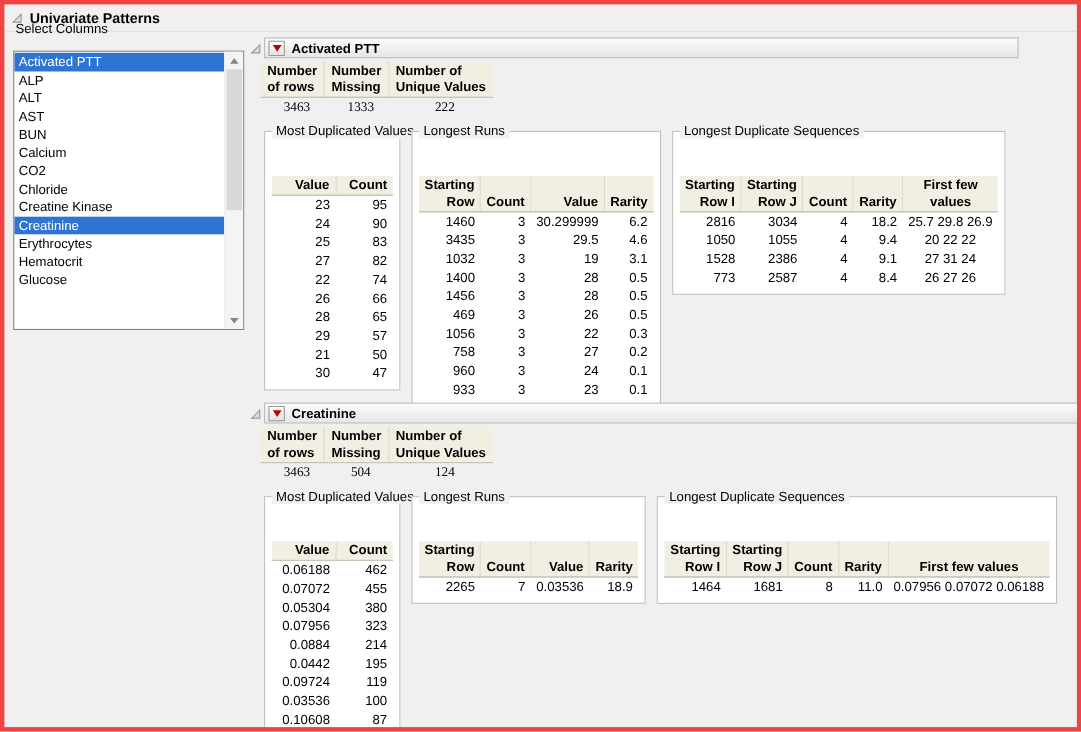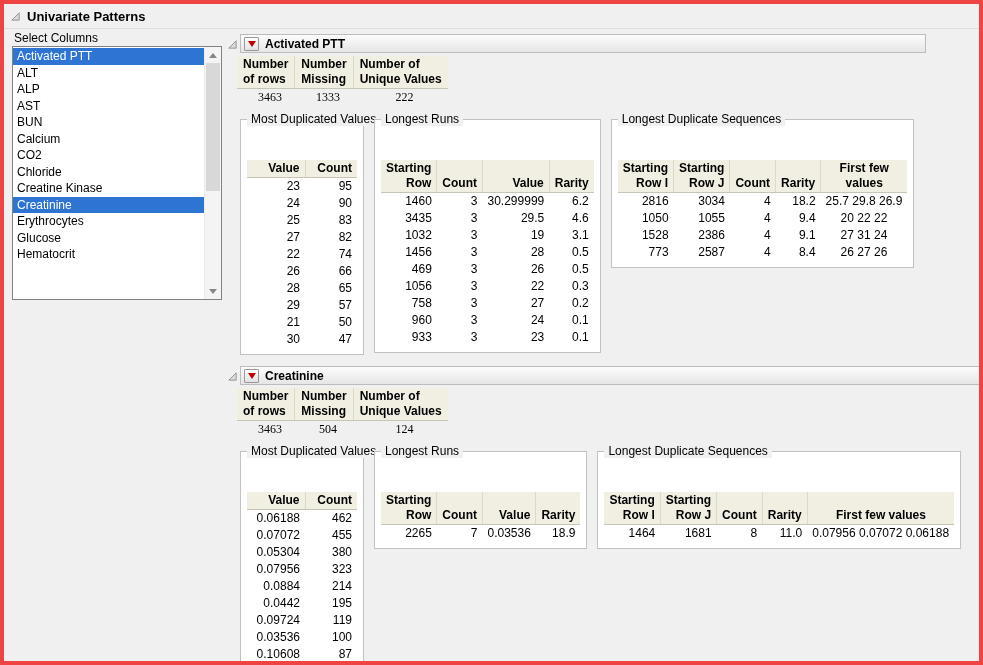--- a/index.html
+++ b/index.html
@@ -10,21 +10,21 @@
             border:4px solid #ef4444; overflow:hidden; }
 
   
   .title-bar { position:absolute; top:3px; left:5px; display:flex; align-items:center; gap:6px; height:18px; }
   .title-text { font-weight:bold; font-size:13px; }
   .title-sep { position:absolute; top:24px; left:0; width:100%; border-top:1px solid #DEDEDE; }
 
   .disclosure { display:inline-flex; width:12px; height:12px; align-items:center; justify-content:center; cursor:pointer; }
 
   
-  .panel-label { position:absolute; top:27px; left:10px; }
+  .panel-label { position:absolute; top:15px; left:10px; }
   .listbox { position:absolute; top:42px; left:8px; width:210px; height:254px; background:#FFF;
              border:1px solid #828282; display:flex; }
   .list-items { flex:1; overflow:hidden; padding-top:1px; }
   .list-item { height:16.5px; line-height:16.5px; padding-left:4px; white-space:nowrap; overflow:hidden; cursor:default; }
   .list-item.selected { background:var(--selection,#2E74D2); color:#FFF; }
   .scrollbar { width:17px; background:#F4F4F4; border-left:1px solid #EBEBEB; display:flex; flex-direction:column; }
   .sb-btn { height:16px; display:flex; align-items:center; justify-content:center; cursor:pointer; }
   .arr { width:0; height:0; border-left:4px solid transparent; border-right:4px solid transparent; }
   .arr.up { border-bottom:5px solid #868686; }
   .arr.down { border-top:5px solid #868686; }
@@ -81,32 +81,32 @@
         </svg>
     </span>
     <span class="title-text">Univariate Patterns</span>
   </div>
   <div class="title-sep"></div>
 
   <div class="panel-label">Select Columns</div>
   <div class="listbox">
     <div class="list-items">
         <div class="list-item selected">Activated PTT</div>
+        <div class="list-item">ALP</div>
         <div class="list-item">ALT</div>
-        <div class="list-item">ALP</div>
         <div class="list-item">AST</div>
         <div class="list-item">BUN</div>
         <div class="list-item">Calcium</div>
         <div class="list-item">CO2</div>
         <div class="list-item">Chloride</div>
         <div class="list-item">Creatine Kinase</div>
         <div class="list-item selected">Creatinine</div>
         <div class="list-item">Erythrocytes</div>
+        <div class="list-item">Hematocrit</div>
         <div class="list-item">Glucose</div>
-        <div class="list-item">Hematocrit</div>
       </div>
     <div class="scrollbar">
       <div class="sb-btn">
           <span class="arr up"></span>
         </div>
       <div class="sb-track">
           <div class="sb-thumb"></div>
         </div>
       <div class="sb-btn">
           <span class="arr down"></span>
@@ -224,20 +224,26 @@
                 <td>29.5</td>
                 <td>4.6</td>
               </tr>
               <tr>
                 <td>1032</td>
                 <td>3</td>
                 <td>19</td>
                 <td>3.1</td>
               </tr>
               <tr>
+                <td>1400</td>
+                <td>3</td>
+                <td>28</td>
+                <td>0.5</td>
+              </tr>
+              <tr>
                 <td>1456</td>
                 <td>3</td>
                 <td>28</td>
                 <td>0.5</td>
               </tr>
               <tr>
                 <td>469</td>
                 <td>3</td>
                 <td>26</td>
                 <td>0.5</td>

